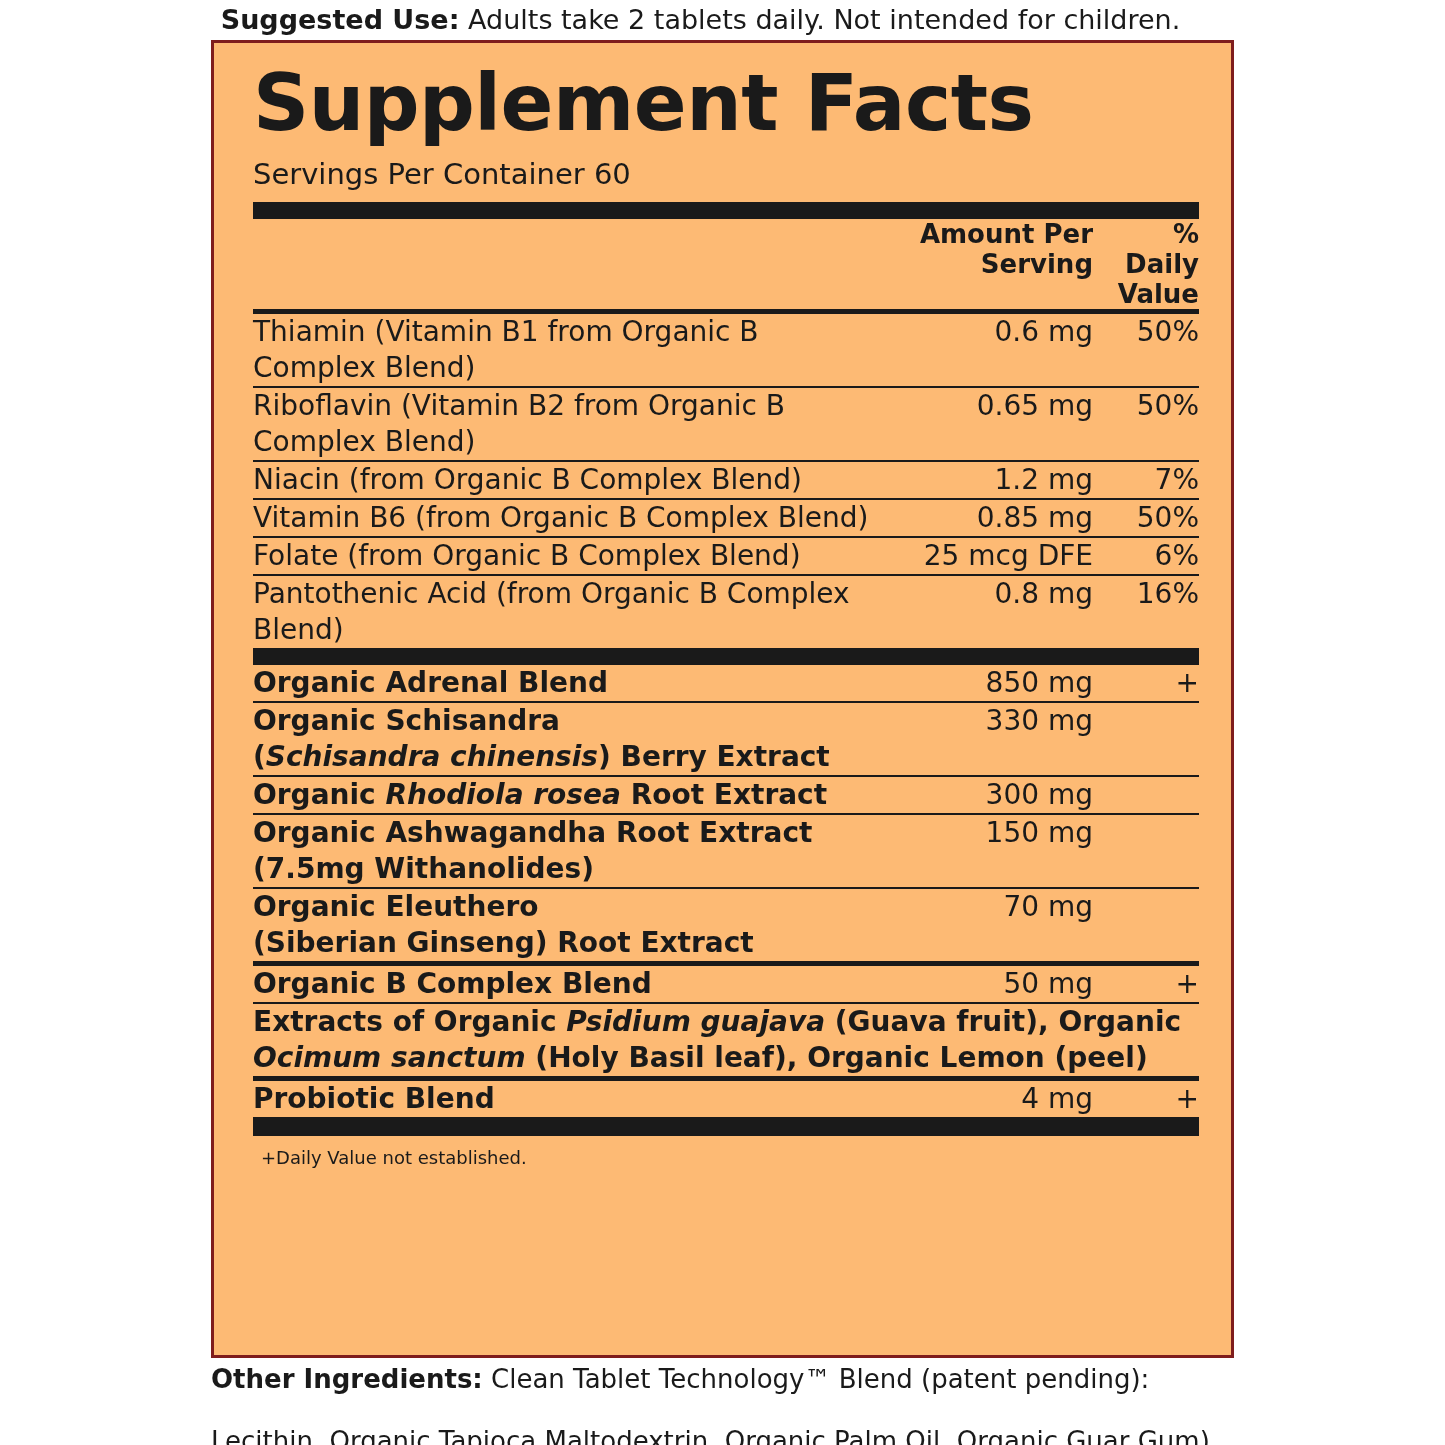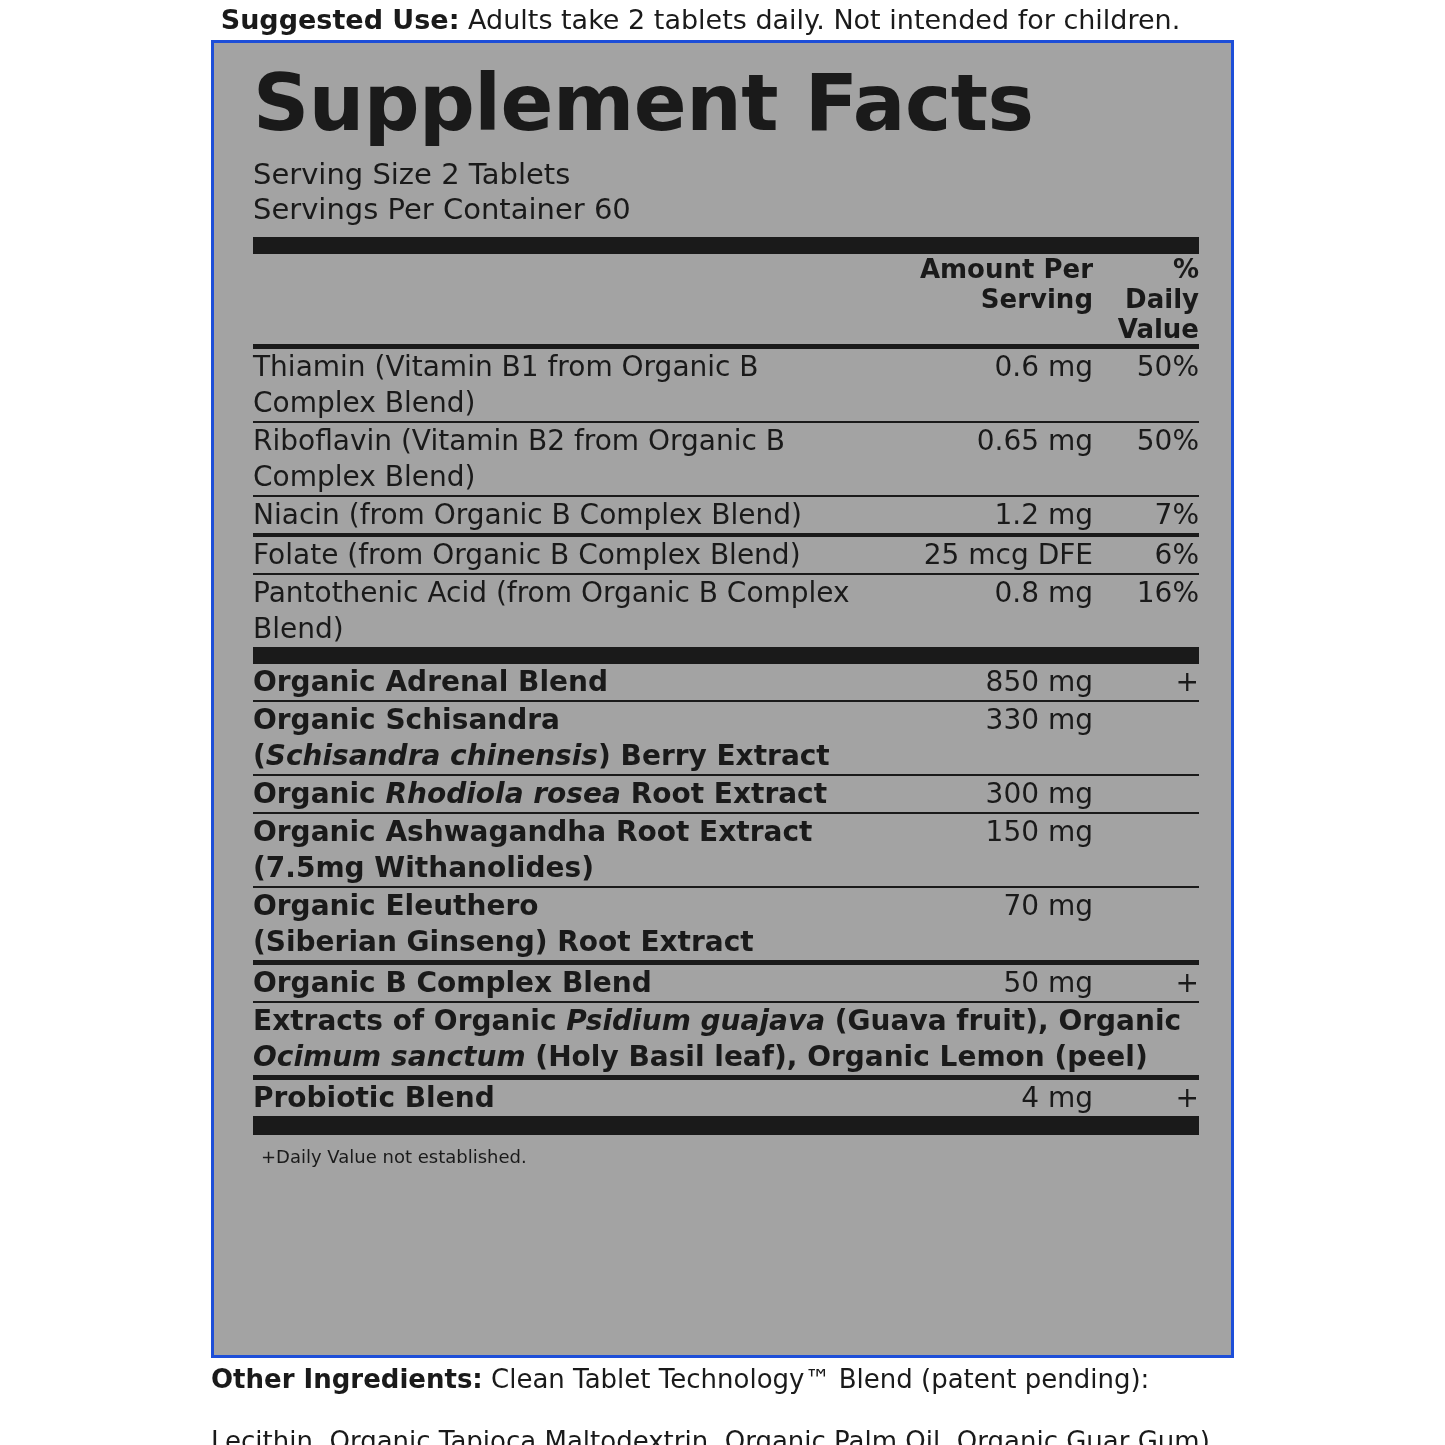--- a/index.html
+++ b/index.html
@@ -37,23 +37,23 @@
   }
   .suggested-use b { font-weight: bold; }
 
   
   .panel {
     position: absolute;
     left: 211px;
     top: 40px;
     width: 1023px;
     height: 1318px;
-    border: 3px solid #1d4ed8;
+    border: 3px solid #7f1d1d;
     box-sizing: border-box;
-    background: #a3a3a3;
+    background: #fdba74;
   }
   .panel-inner {
     position: absolute;
     left: 39px;
     top: 12px;
     width: 946px;
   }
 
   .title {
     font-size: 78px;
@@ -153,21 +153,20 @@
 <div class="page">
 
   <div class="suggested-use">
     <b>Suggested Use:</b><span> Adults take 2 tablets daily. Not intended for children.</span>
   </div>
 
   <div class="panel">
     <div class="panel-inner">
 
       <div class="title">Supplement Facts</div>
-      <div class="serving-line">Serving Size 2 Tablets</div>
       <div class="serving-line">Servings Per Container 60</div>
 
       <div class="rule-thick"></div>
 
       <table class="facts">
         <colgroup>
           <col class="col-name">
             <col class="col-amt">
             <col class="col-dv">
         </colgroup>
@@ -216,20 +215,25 @@
             <td class="row-name">Niacin (from Organic B Complex Blend)</td>
             <td class="row-amt">1.2 mg</td>
             <td class="row-dv">7%</td>
           </tr>
           <tr class="sep-row">
               <td colspan="3">
                 <div class="sep-thin"></div>
               </td>
             </tr>
 
+          <tr>
+            <td class="row-name">Vitamin B6 (from Organic B Complex Blend)</td>
+            <td class="row-amt">0.85 mg</td>
+            <td class="row-dv">50%</td>
+          </tr>
           <tr class="sep-row">
               <td colspan="3">
                 <div class="sep-thin"></div>
               </td>
             </tr>
 
           <tr>
             <td class="row-name">Folate (from Organic B Complex Blend)</td>
             <td class="row-amt">25 mcg DFE</td>
             <td class="row-dv">6%</td>

